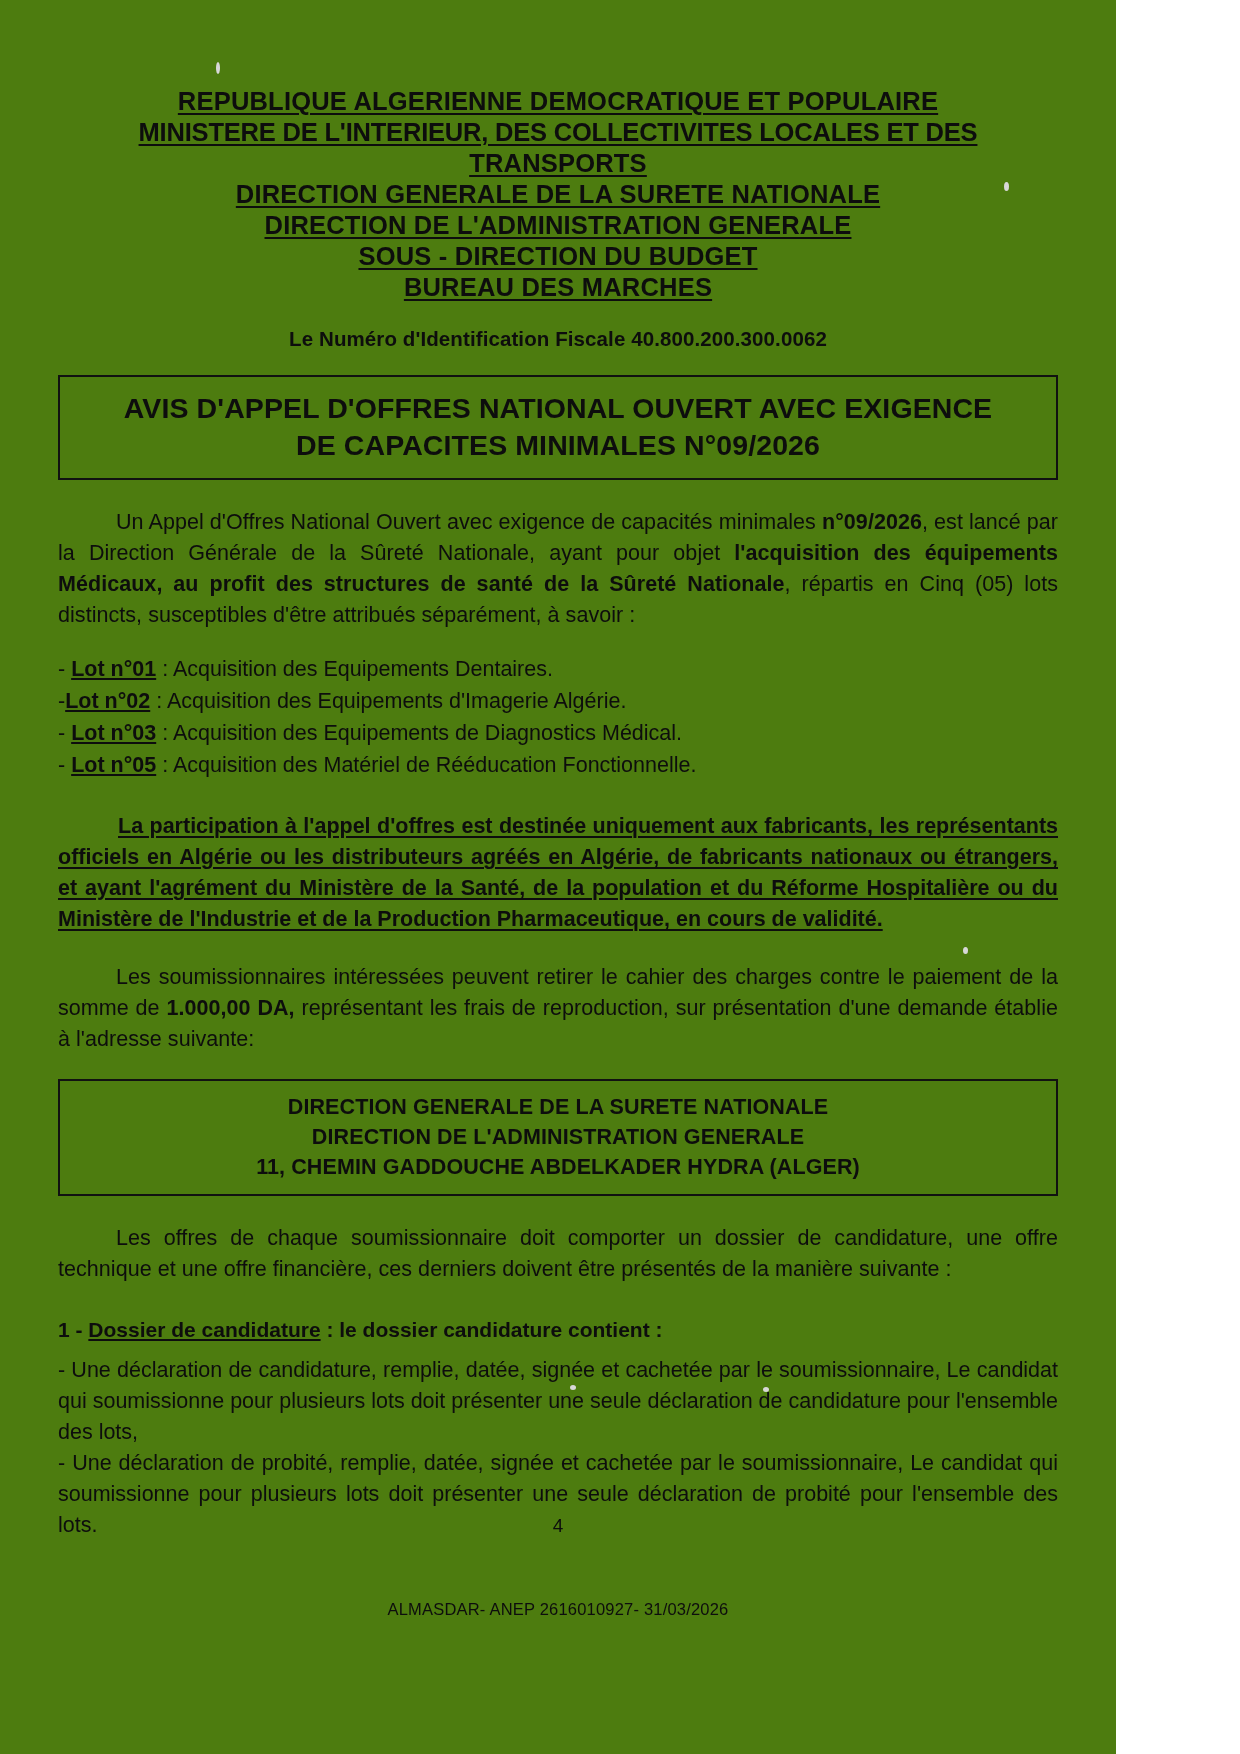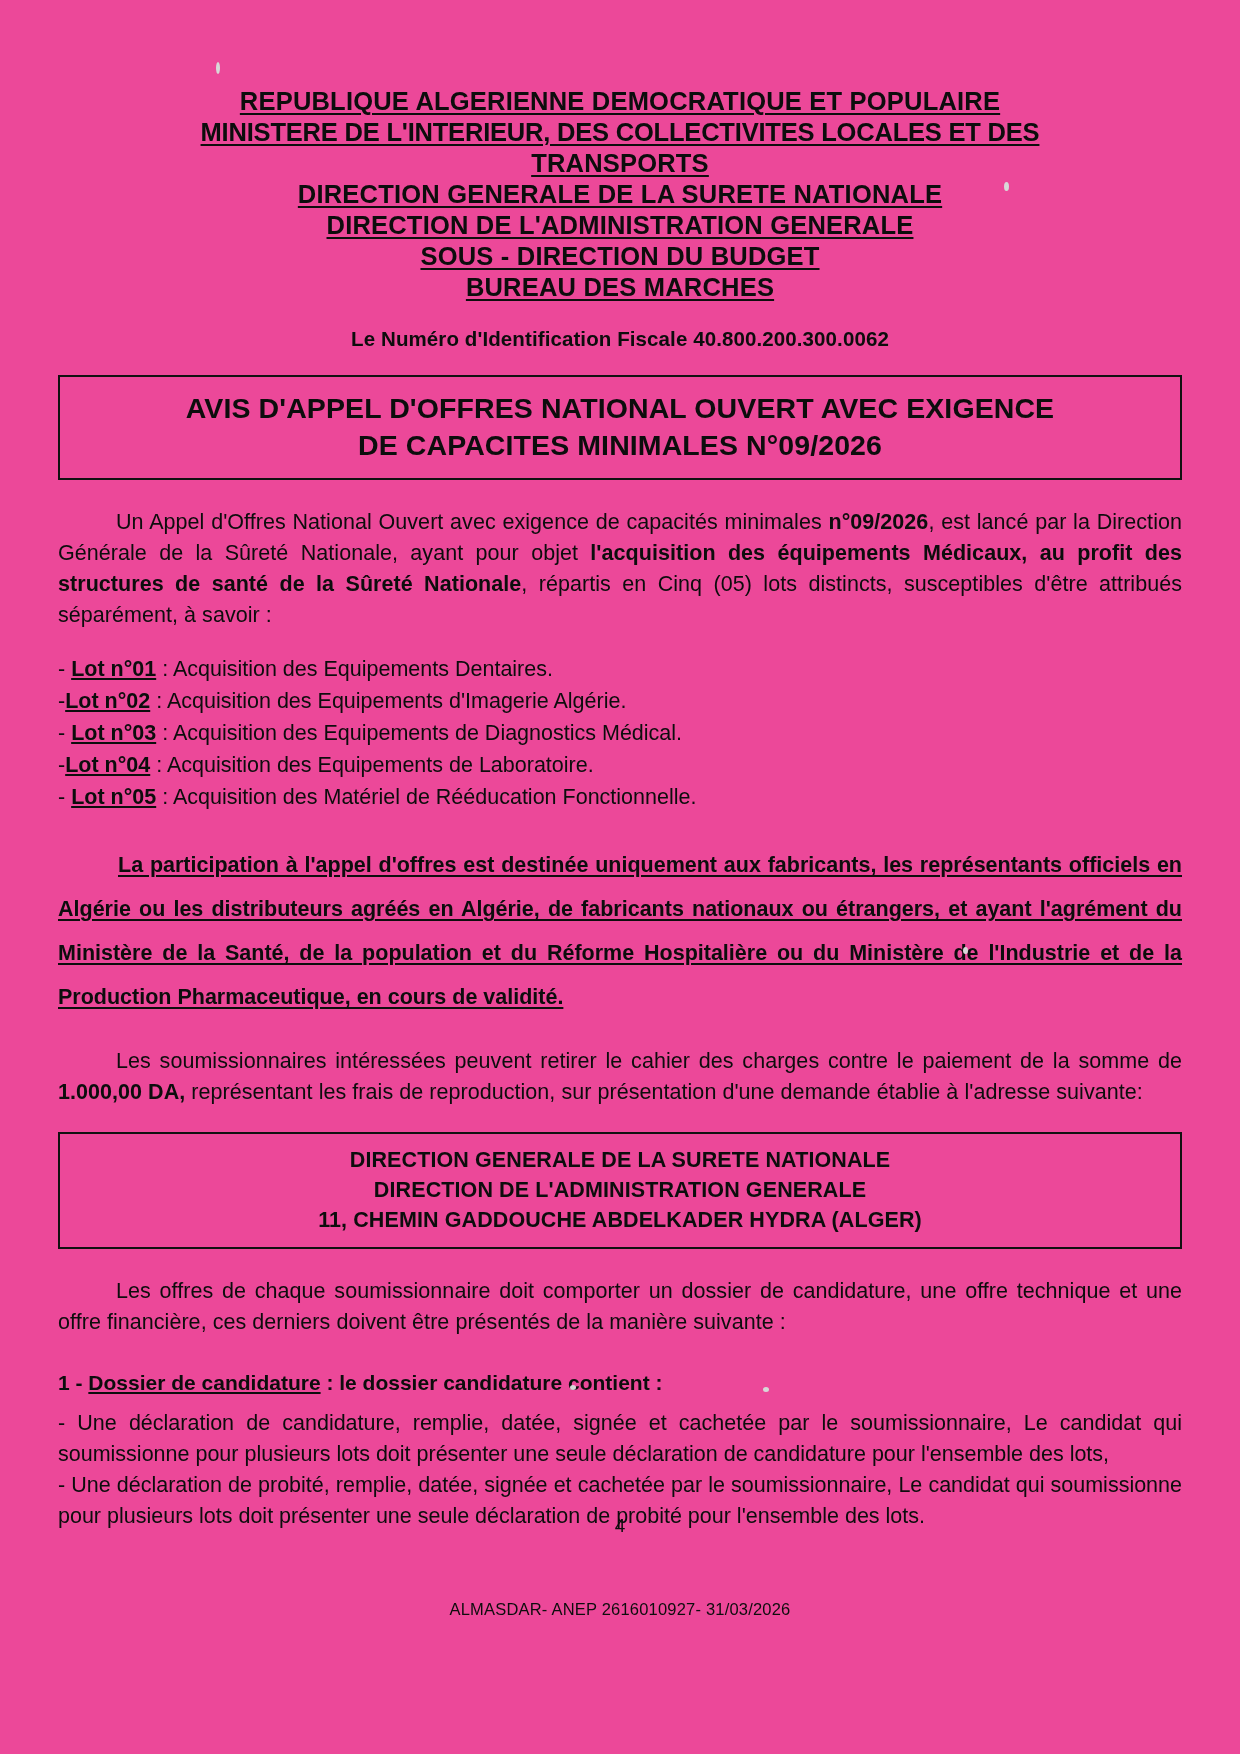--- a/index.html
+++ b/index.html
@@ -10,23 +10,23 @@
   body {
     width: 1240px;
     height: 1754px;
     font-family: "Liberation Sans", sans-serif;
     color: #0d0d0d;
     position: relative;
     overflow: hidden;
   }
   .page {
     position: relative;
-    width: 1240px;
+    width: 1116px;
     height: 1754px;
-    background: #ec4899;
+    background: #4d7c0f;
     box-sizing: border-box;
   }
 
   
   .header {
     text-align: center;
     padding-top: 86px;
   }
   .header .hline {
     font-size: 25.5px;
@@ -92,21 +92,21 @@
   .lot-row .lot-label {
     font-weight: 700;
     text-decoration: underline;
     text-underline-offset: 2px;
     text-decoration-thickness: 2px;
   }
 
   
   p.bold-underline {
     font-size: 21.5px;
-    line-height: 44px;
+    line-height: 31px;
     text-align: justify;
     font-weight: 700;
     margin: 30px 0 0 0;
     text-decoration: underline;
     text-underline-offset: 3px;
     text-decoration-thickness: 1.8px;
     text-indent: 60px;
   }
 
   
@@ -192,21 +192,20 @@
   </div>
 
   <div class="body-area">
 
     <p class="para indent"><span>Un Appel d'Offres National Ouvert avec exigence de capacités minimales </span><span class="b">n°09/2026</span><span>, est lancé par la Direction Générale de la Sûreté Nationale, ayant pour objet </span><span class="b">l'acquisition des équipements Médicaux, au profit des structures de santé de la Sûreté Nationale</span><span>, répartis en Cinq (05) lots distincts, susceptibles d'être attribués séparément, à savoir :</span></p>
 
     <div class="lots">
       <div class="lot-row"><span>- </span><span class="lot-label">Lot n°01</span><span> : Acquisition des Equipements Dentaires.</span></div>
       <div class="lot-row"><span>-</span><span class="lot-label">Lot n°02</span><span> : Acquisition des Equipements d'Imagerie Algérie.</span></div>
       <div class="lot-row"><span>- </span><span class="lot-label">Lot n°03</span><span> : Acquisition des Equipements de Diagnostics Médical.</span></div>
-      <div class="lot-row"><span>-</span><span class="lot-label">Lot n°04</span><span> : Acquisition des Equipements de Laboratoire.</span></div>
       <div class="lot-row"><span>- </span><span class="lot-label">Lot n°05</span><span> : Acquisition des Matériel de Rééducation Fonctionnelle.</span></div>
     </div>
 
     <p class="bold-underline">La participation à l'appel d'offres est destinée uniquement aux fabricants, les représentants officiels en Algérie ou les distributeurs agréés en Algérie, de fabricants nationaux ou étrangers, et ayant l'agrément du Ministère de la Santé, de la population et du Réforme Hospitalière ou du Ministère de l'Industrie et de la Production Pharmaceutique, en cours de validité.</p>
 
     <p class="para indent"><span>Les soumissionnaires intéressées peuvent retirer le cahier des charges contre le paiement de la somme de </span><span class="b">1.000,00 DA,</span><span> représentant les frais de reproduction, sur présentation d'une demande établie à l'adresse suivante:</span></p>
   </div>
 
   <div class="address-box">
     <div class="aline">DIRECTION GENERALE DE LA SURETE NATIONALE</div>

